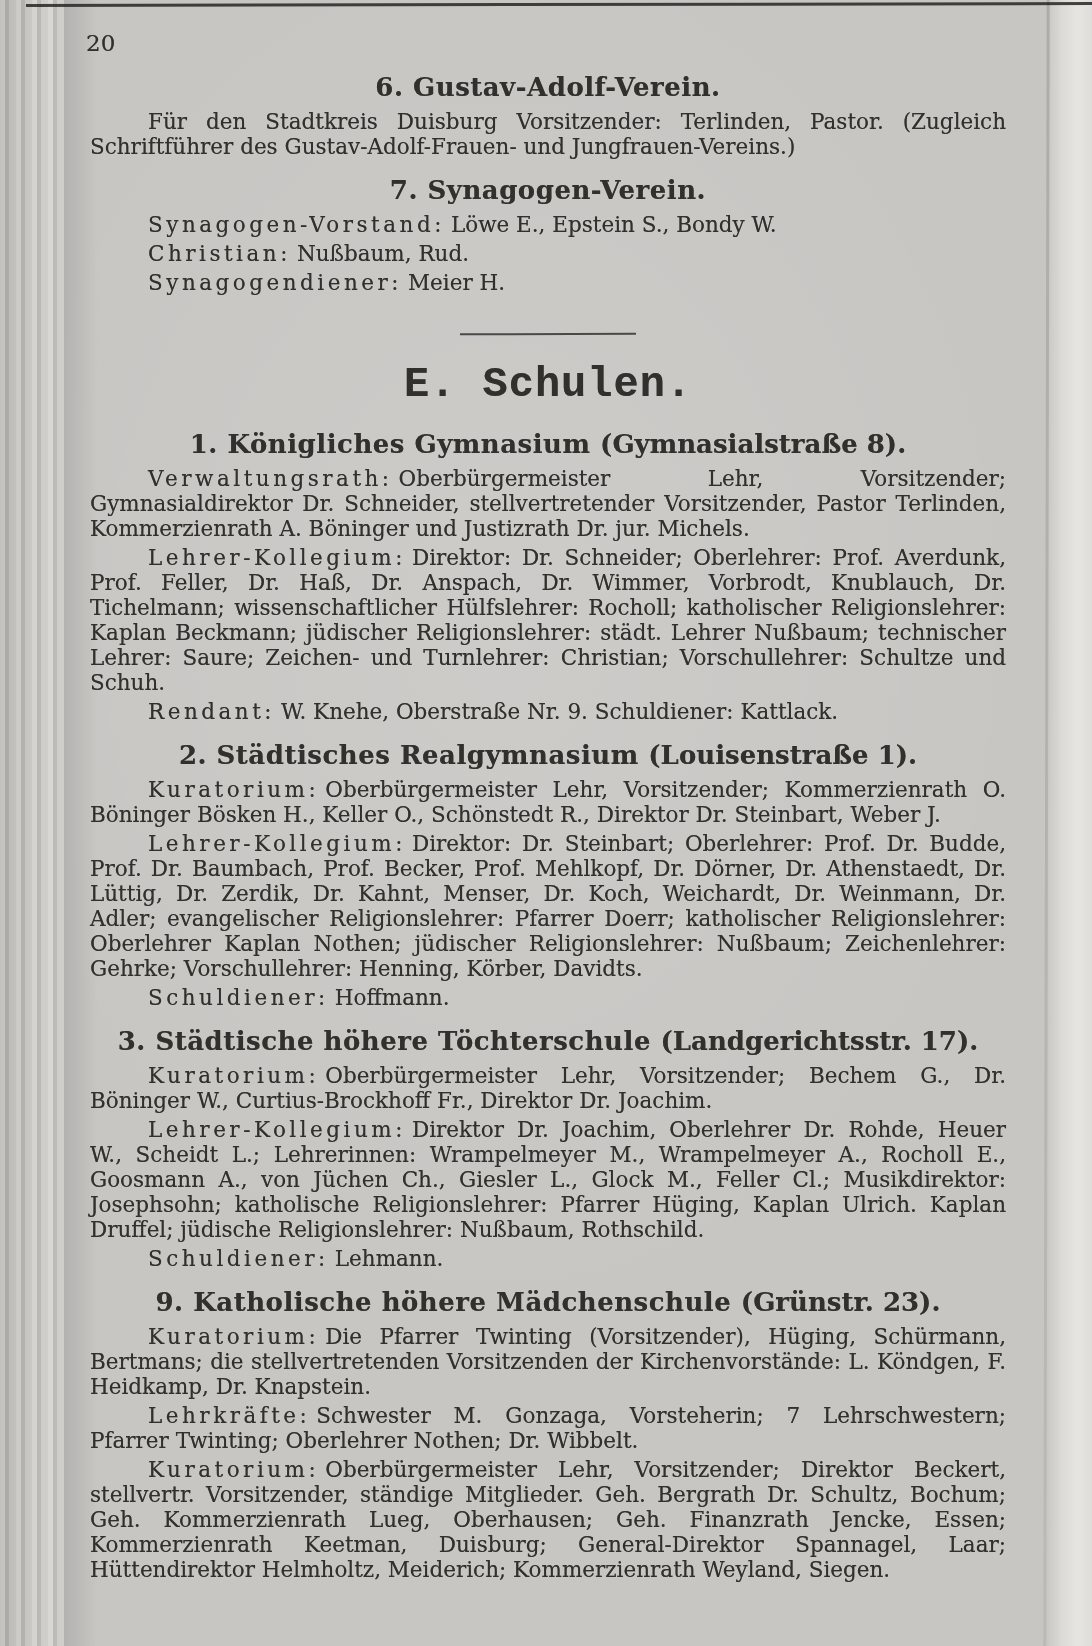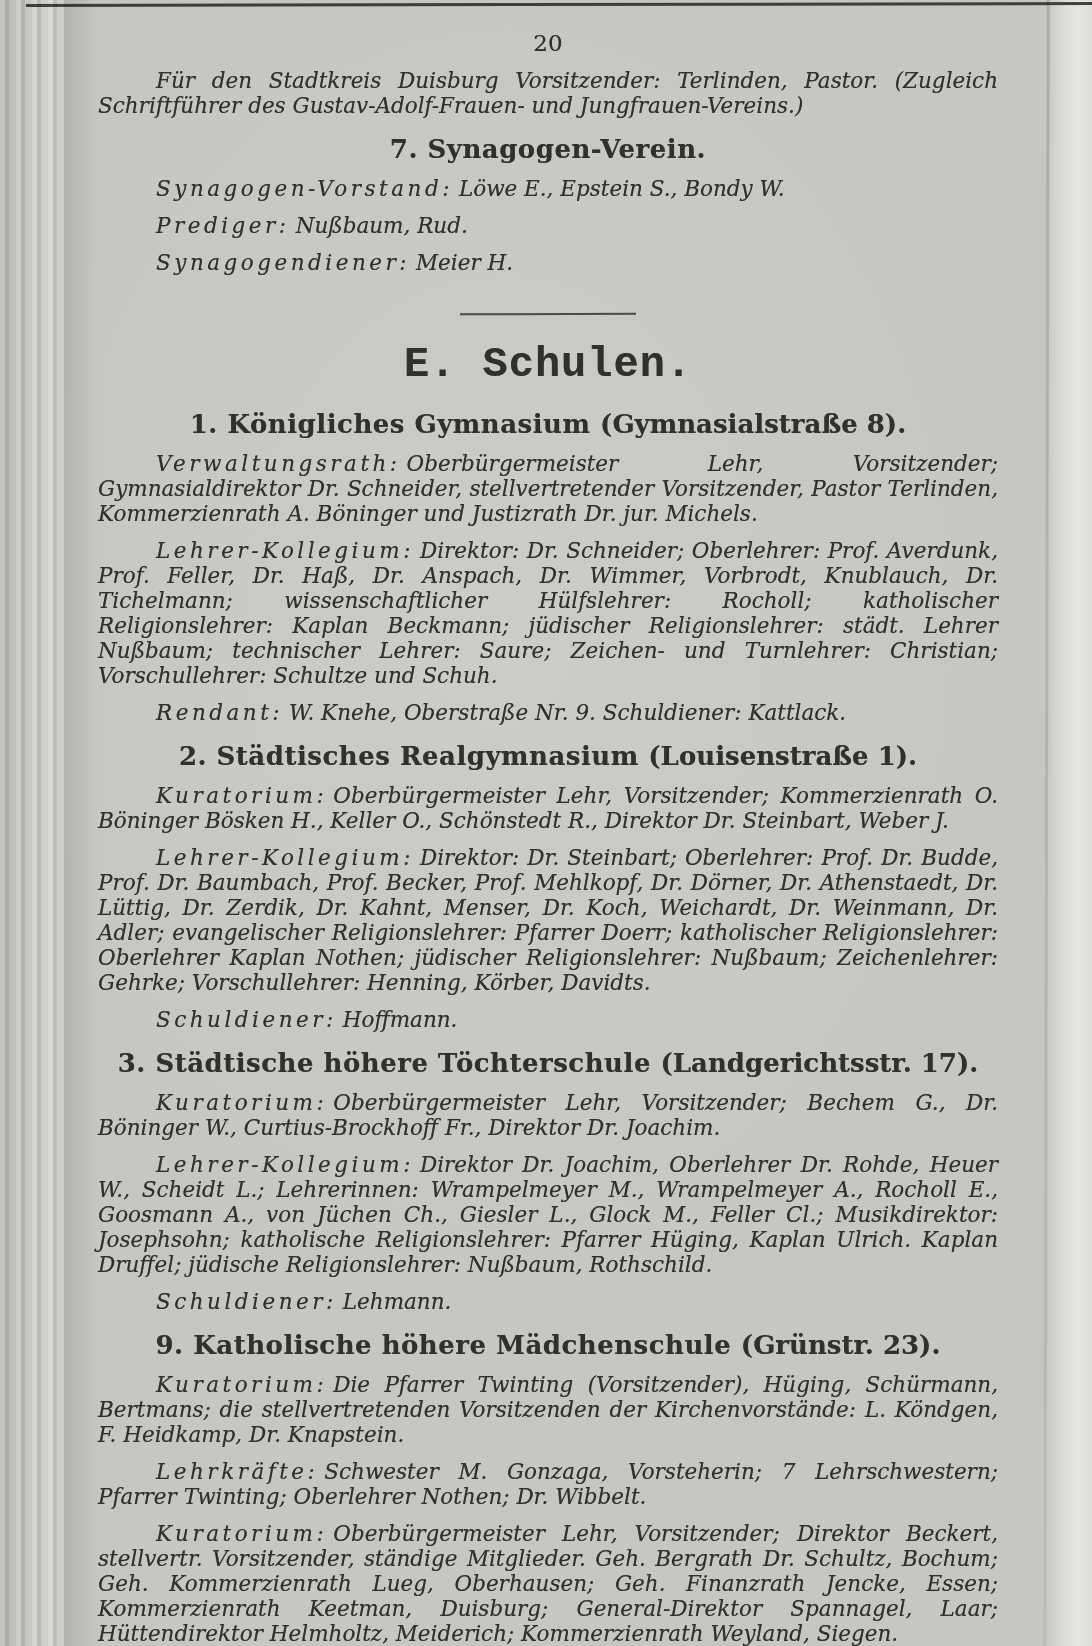--- a/index.html
+++ b/index.html
@@ -53,21 +53,21 @@
     background: linear-gradient(90deg, rgba(0,0,0,0.10), rgba(0,0,0,0));
   }
   .content {
     position: absolute;
     left: 86px;
     top: 0;
     width: 924px;
     text-shadow: 0 0 0.5px rgba(45,44,40,0.55);
   }
   .page-number {
-    text-align: center;
+    text-align: left;
     font-size: 23px;
     margin-top: 30px;
     margin-bottom: 4px;
   }
   .section-heading {
     text-align: center;
     font-size: 26px;
     font-weight: 700;
     margin: 16px 0 7px 0;
     letter-spacing: 0.5px;
@@ -78,26 +78,25 @@
   }
   .chapter-heading {
     text-align: center;
     font-size: 42px;
     font-weight: 700;
     margin: 26px 0 20px 0;
     letter-spacing: 1px;
     font-family: Liberation Mono, monospace;
   }
   p.body-para {
-    margin: 12px;
+    margin: 4px;
     font-size: 21.5px;
     line-height: 25px;
     text-align: justify;
     text-indent: 58px;
-    font-style: italic;
   }
   p.body-para .lead {
     letter-spacing: 3.5px;
     margin-right: 6px;
   }
   hr.divider {
     border: none;
     border-top: 2px solid #4a4945;
     width: 176px;
     margin: 38px auto 20px auto;
@@ -108,24 +107,25 @@
 <body>
 
 <div class="scan">
   <div class="edge-left"></div>
   <div class="gutter-shadow"></div>
   <div class="edge-right"></div>
   <div class="edge-right-line"></div>
   <div class="edge-top"></div>
   <div class="content" id="content">
       <div class="page-number">20</div>
+      <div class="section-heading"><span>6. Gustav-Adolf-Verein.</span></div>
       <p class="body-para">Für den Stadtkreis Duisburg Vorsitzender: Terlinden, Pastor. (Zugleich Schriftführer des Gustav-Adolf-Frauen- und Jungfrauen-Vereins.)</p>
       <div class="section-heading"><span>7. Synagogen-Verein.</span></div>
       <p class="body-para"><span class="lead">Synagogen-Vorstand:</span><span>Löwe E., Epstein S., Bondy W.</span></p>
-      <p class="body-para"><span class="lead">Prediger:</span><span>Nußbaum, Rud.</span></p>
+      <p class="body-para"><span class="lead">Christian:</span><span>Nußbaum, Rud.</span></p>
       <p class="body-para"><span class="lead">Synagogendiener:</span><span>Meier H.</span></p>
       <hr class="divider">
       <div class="chapter-heading">E. Schulen.</div>
       <div class="section-heading"><span>1. Königliches Gymnasium</span> <span class="note">(Gymnasialstraße 8).</span></div>
       <p class="body-para"><span class="lead">Verwaltungsrath:</span><span>Oberbürgermeister Lehr, Vorsitzender; Gymnasialdirektor Dr. Schneider, stellvertretender Vorsitzender, Pastor Terlinden, Kommerzienrath A. Böninger und Justizrath Dr. jur. Michels.</span></p>
       <p class="body-para"><span class="lead">Lehrer-Kollegium:</span><span>Direktor: Dr. Schneider; Oberlehrer: Prof. Averdunk, Prof. Feller, Dr. Haß, Dr. Anspach, Dr. Wimmer, Vorbrodt, Knublauch, Dr. Tichelmann; wissenschaftlicher Hülfslehrer: Rocholl; katholischer Religionslehrer: Kaplan Beckmann; jüdischer Religionslehrer: städt. Lehrer Nußbaum; technischer Lehrer: Saure; Zeichen- und Turnlehrer: Christian; Vorschullehrer: Schultze und Schuh.</span></p>
       <p class="body-para"><span class="lead">Rendant:</span><span>W. Knehe, Oberstraße Nr. 9. Schuldiener: Kattlack.</span></p>
       <div class="section-heading"><span>2. Städtisches Realgymnasium</span> <span class="note">(Louisenstraße 1).</span></div>
       <p class="body-para"><span class="lead">Kuratorium:</span><span>Oberbürgermeister Lehr, Vorsitzender; Kommerzienrath O. Böninger Bösken H., Keller O., Schönstedt R., Direktor Dr. Steinbart, Weber J.</span></p>
       <p class="body-para"><span class="lead">Lehrer-Kollegium:</span><span>Direktor: Dr. Steinbart; Oberlehrer: Prof. Dr. Budde, Prof. Dr. Baumbach, Prof. Becker, Prof. Mehlkopf, Dr. Dörner, Dr. Athenstaedt, Dr. Lüttig, Dr. Zerdik, Dr. Kahnt, Menser, Dr. Koch, Weichardt, Dr. Weinmann, Dr. Adler; evangelischer Religionslehrer: Pfarrer Doerr; katholischer Religionslehrer: Oberlehrer Kaplan Nothen; jüdischer Religionslehrer: Nußbaum; Zeichenlehrer: Gehrke; Vorschullehrer: Henning, Körber, Davidts.</span></p>

